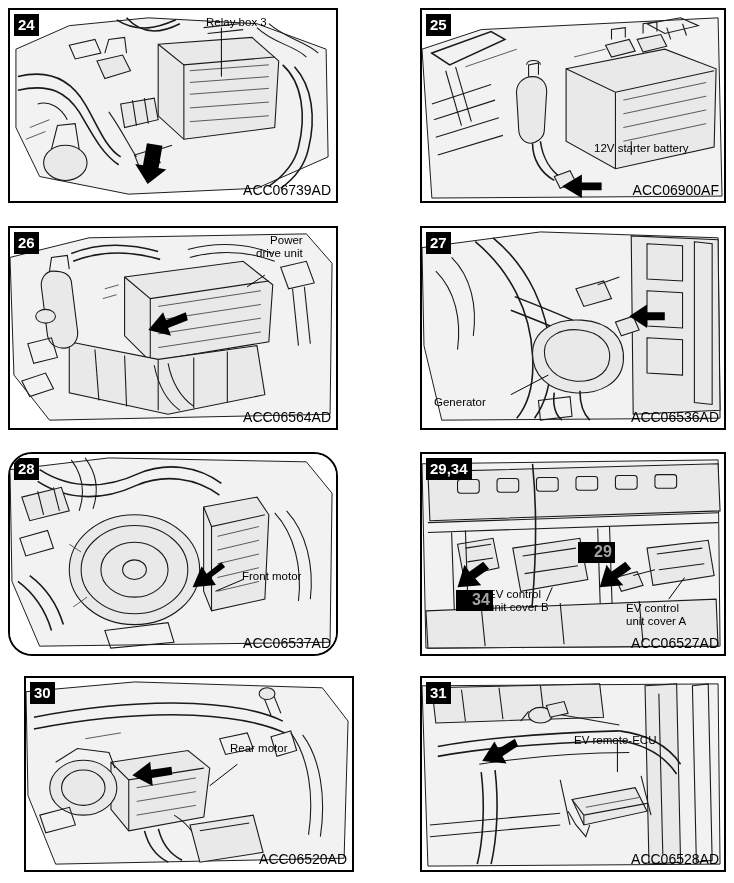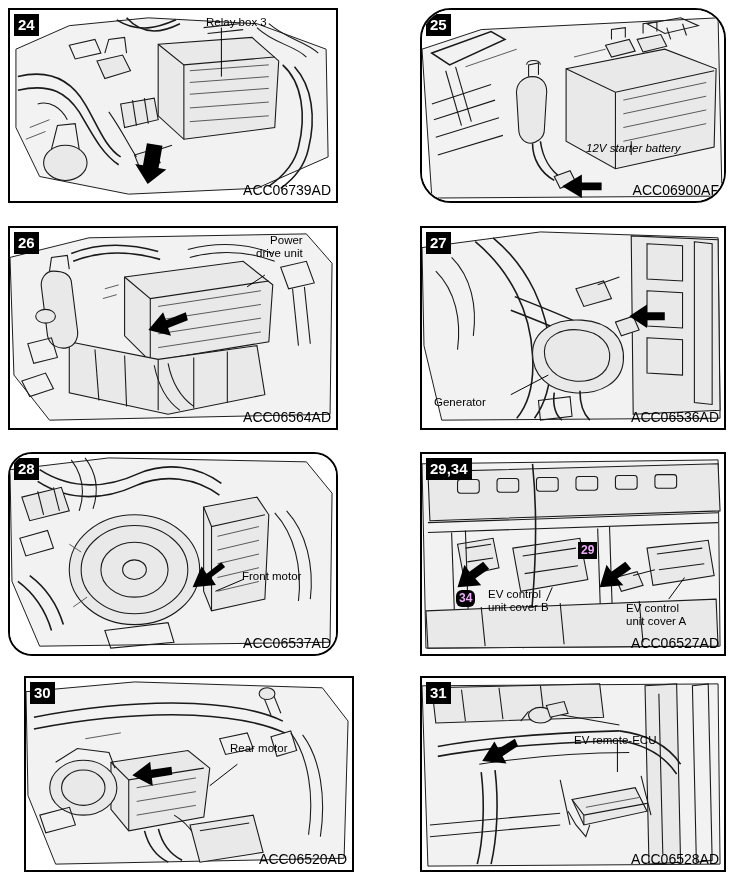--- a/index.html
+++ b/index.html
@@ -42,25 +42,25 @@
     font-weight: bold;
     line-height: 1;
     padding: 3px 4px 4px 4px;
     font-family: "Liberation Sans", sans-serif;
     letter-spacing: 0px;
     z-index: 6;
   }
   .inner-num {
     position: absolute;
     background: #000;
-    color: #f0abfc;
-    font-size: 12px;
+    color: #a3a3a3;
+    font-size: 16px;
     font-weight: bold;
     line-height: 1;
-    padding: 2px 3px 3px 3px;
+    padding: 2px 3px 3px 16px;
     z-index: 6;
   }
   .code {
     position: absolute;
     right: 5px;
     bottom: 3px;
     font-size: 14px;
     color: #000;
     font-family: "Liberation Sans", sans-serif;
     z-index: 6;
@@ -136,21 +136,21 @@
 
       <path class="blackfill" d="M132 195 L132 172 L124 172 L140 154 L156 172 L148 172 L148 195 Z" transform="translate(3,-18) rotate(190 140 175)"></path>
 
       <path class="leader" d="M214 18 L214 68"></path>
     </svg>
     <div class="panel-num">24</div>
     <div class="callout" style="left:196px; top:6px;">Relay box 3</div>
     <div class="code">ACC06739AD</div>
   </div>
 
-  <div class="panel" style="left:420px; top:8px; width:306px; height:195px;border-radius:31px;">
+  <div class="panel" style="left:420px; top:8px; width:306px; height:195px;">
     <svg class="panel-art" viewBox="0 0 306 195" preserveAspectRatio="none">
       <rect x="0" y="0" width="306" height="195" fill="#ffffff"></rect>
 
       <path class="fillgray2" d="M0 40 L60 20 L300 8 L304 190 L10 192 Z" fill="#f7f7f7"></path>
 
       <path class="fillgray" d="M146 60 L246 40 L298 60 L296 140 L196 162 L146 134 Z"></path>
       <path class="ln" d="M146 60 L196 84 L296 62"></path>
       <path class="ln" d="M196 84 L196 162"></path>
       <path class="lnt" d="M204 92 L288 74"></path>
       <path class="lnt" d="M204 106 L288 88"></path>
@@ -182,21 +182,21 @@
       <path class="ln" d="M228 14 L262 8 L280 16 L246 24 Z"></path>
       <path class="ln" d="M248 18 L252 30"></path>
       <path class="ln" d="M264 14 L268 26"></path>
       <path class="lnt" d="M154 48 L186 40"></path>
 
       <path class="blackfill" d="M182 176 L162 176 L162 168 L142 180 L162 192 L162 184 L182 184 Z"></path>
 
       <path class="leader" d="M212 148 L212 134"></path>
     </svg>
     <div class="panel-num">25</div>
-    <div class="callout" style="left:164px; top:132px;font-style:italic;">12V starter battery</div>
+    <div class="callout" style="left:172px; top:132px;">12V starter battery</div>
     <div class="code">ACC06900AF</div>
   </div>
 
   <div class="panel" style="left:8px; top:226px; width:330px; height:204px;">
     <svg class="panel-art" viewBox="0 0 330 204" preserveAspectRatio="none">
       <rect x="0" y="0" width="330" height="204" fill="#ffffff"></rect>
       <path class="fillgray2" d="M0 30 L80 10 L300 6 L326 36 L324 190 L40 196 L4 150 Z" fill="#f7f7f7"></path>
 
       <path class="fillgray" d="M116 50 L236 34 L266 58 L262 116 L142 136 L116 110 Z"></path>
       <path class="ln" d="M116 50 L142 72 L262 54"></path>
@@ -371,21 +371,21 @@
       <path class="ln" d="M214 124 L236 118"></path>
 
       <path class="blackfill" d="M72 100 L58 110 L53 103 L46 126 L70 124 L64 117 L78 107 Z" transform="translate(-10,10)"></path>
       <path class="blackfill" d="M216 110 L202 120 L197 113 L190 136 L214 134 L208 127 L222 117 Z" transform="translate(-10,0) scale(1,1)"></path>
 
       <path class="leader" d="M132 136 L126 150"></path>
       <path class="leader" d="M266 126 L250 148"></path>
     </svg>
     <div class="panel-num">29,34</div>
     <div class="inner-num" style="left:156px; top:88px;">29</div>
-    <div class="inner-num" style="left:34px; top:136px;border-radius:6px;">34</div>
+    <div class="inner-num" style="left:34px; top:136px;">34</div>
     <div class="callout" style="left:66px; top:134px;">EV control
 unit cover B</div>
     <div class="callout" style="left:204px; top:148px;">EV control
 unit cover A</div>
     <div class="code">ACC06527AD</div>
   </div>
 
   <div class="panel" style="left:24px; top:676px; width:330px; height:196px;">
     <svg class="panel-art" viewBox="0 0 330 196" preserveAspectRatio="none">
       <rect x="0" y="0" width="330" height="196" fill="#ffffff"></rect>

